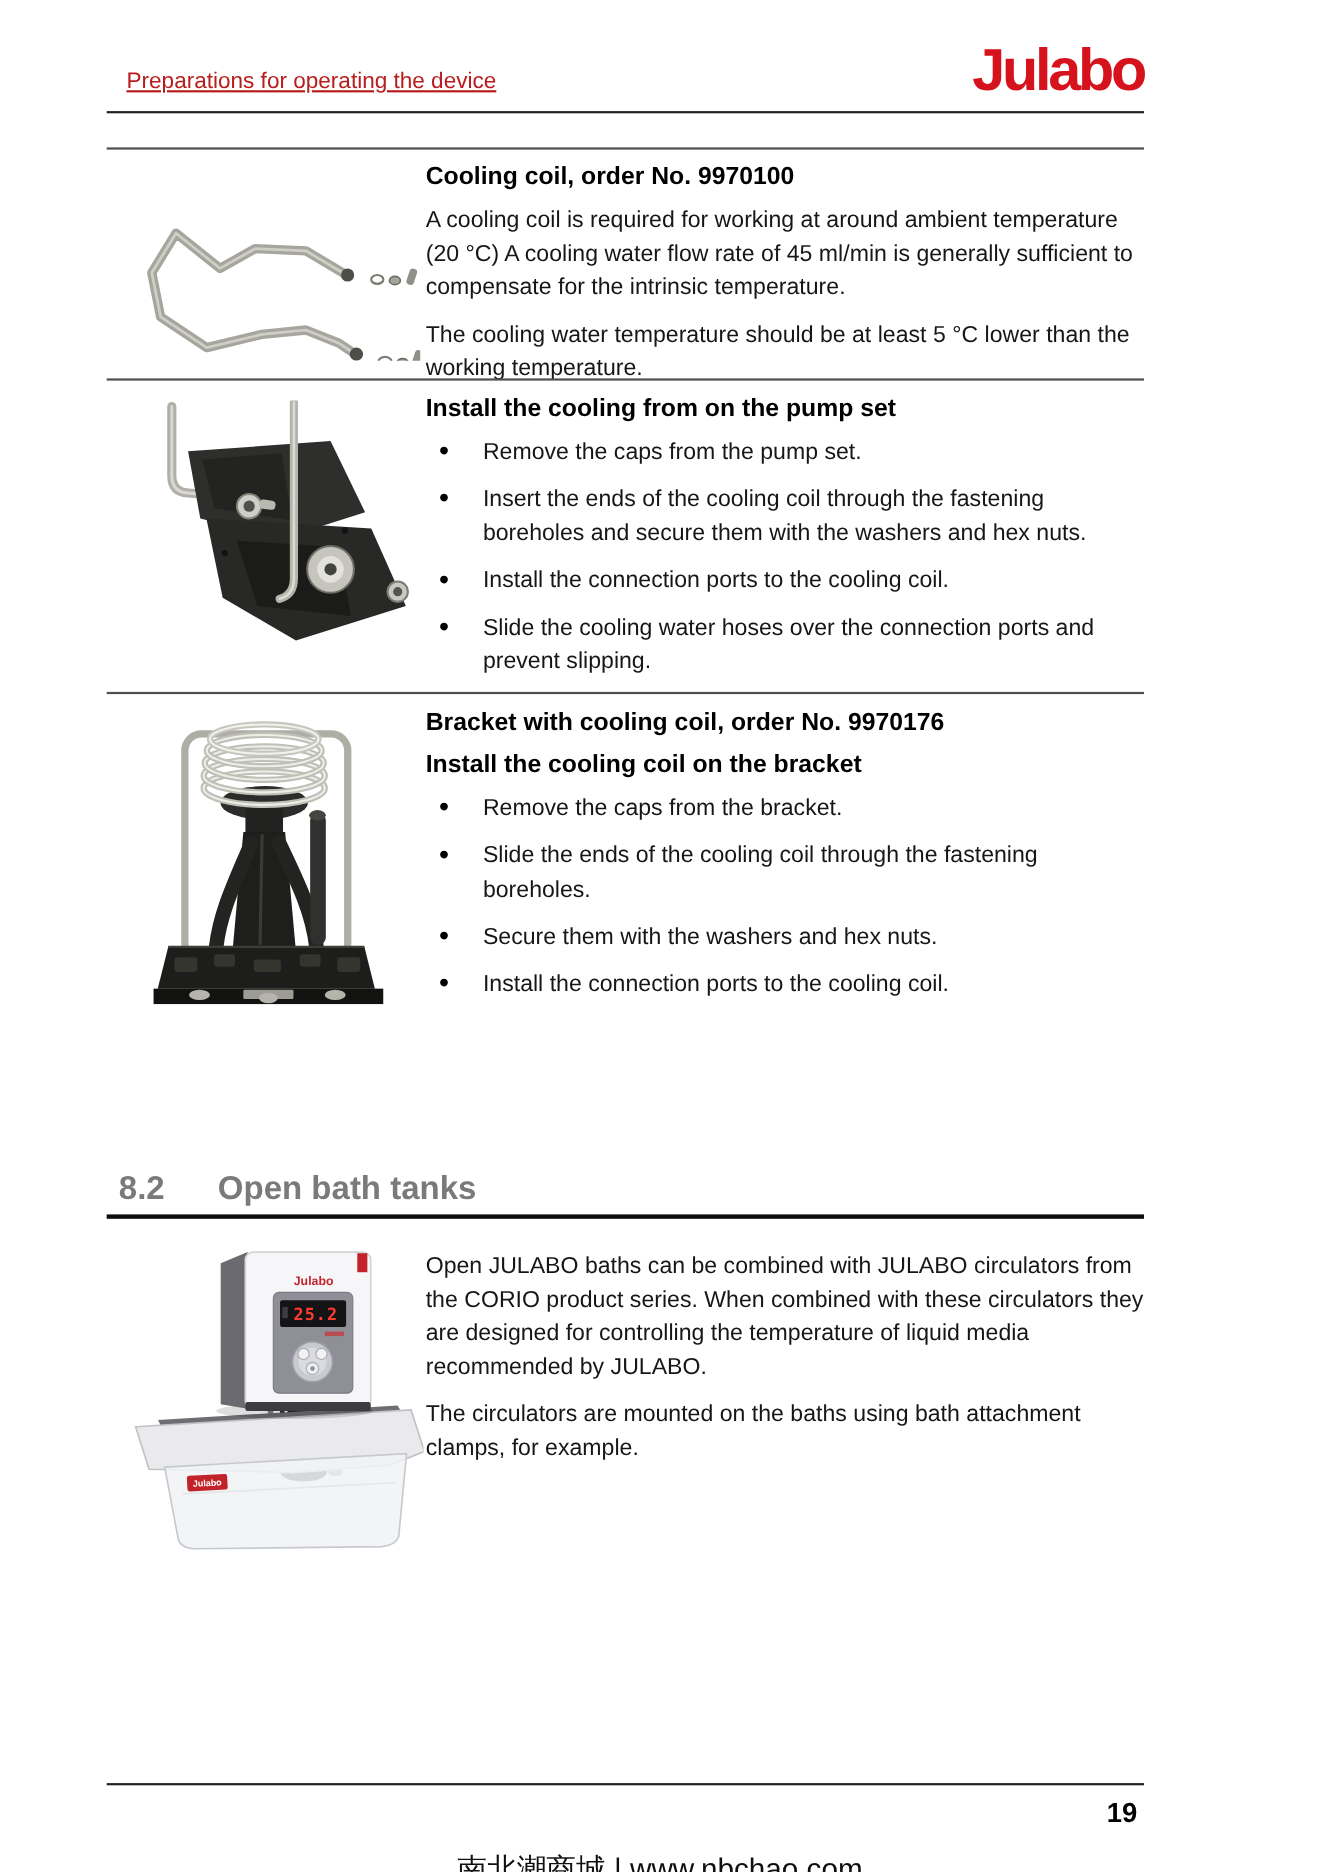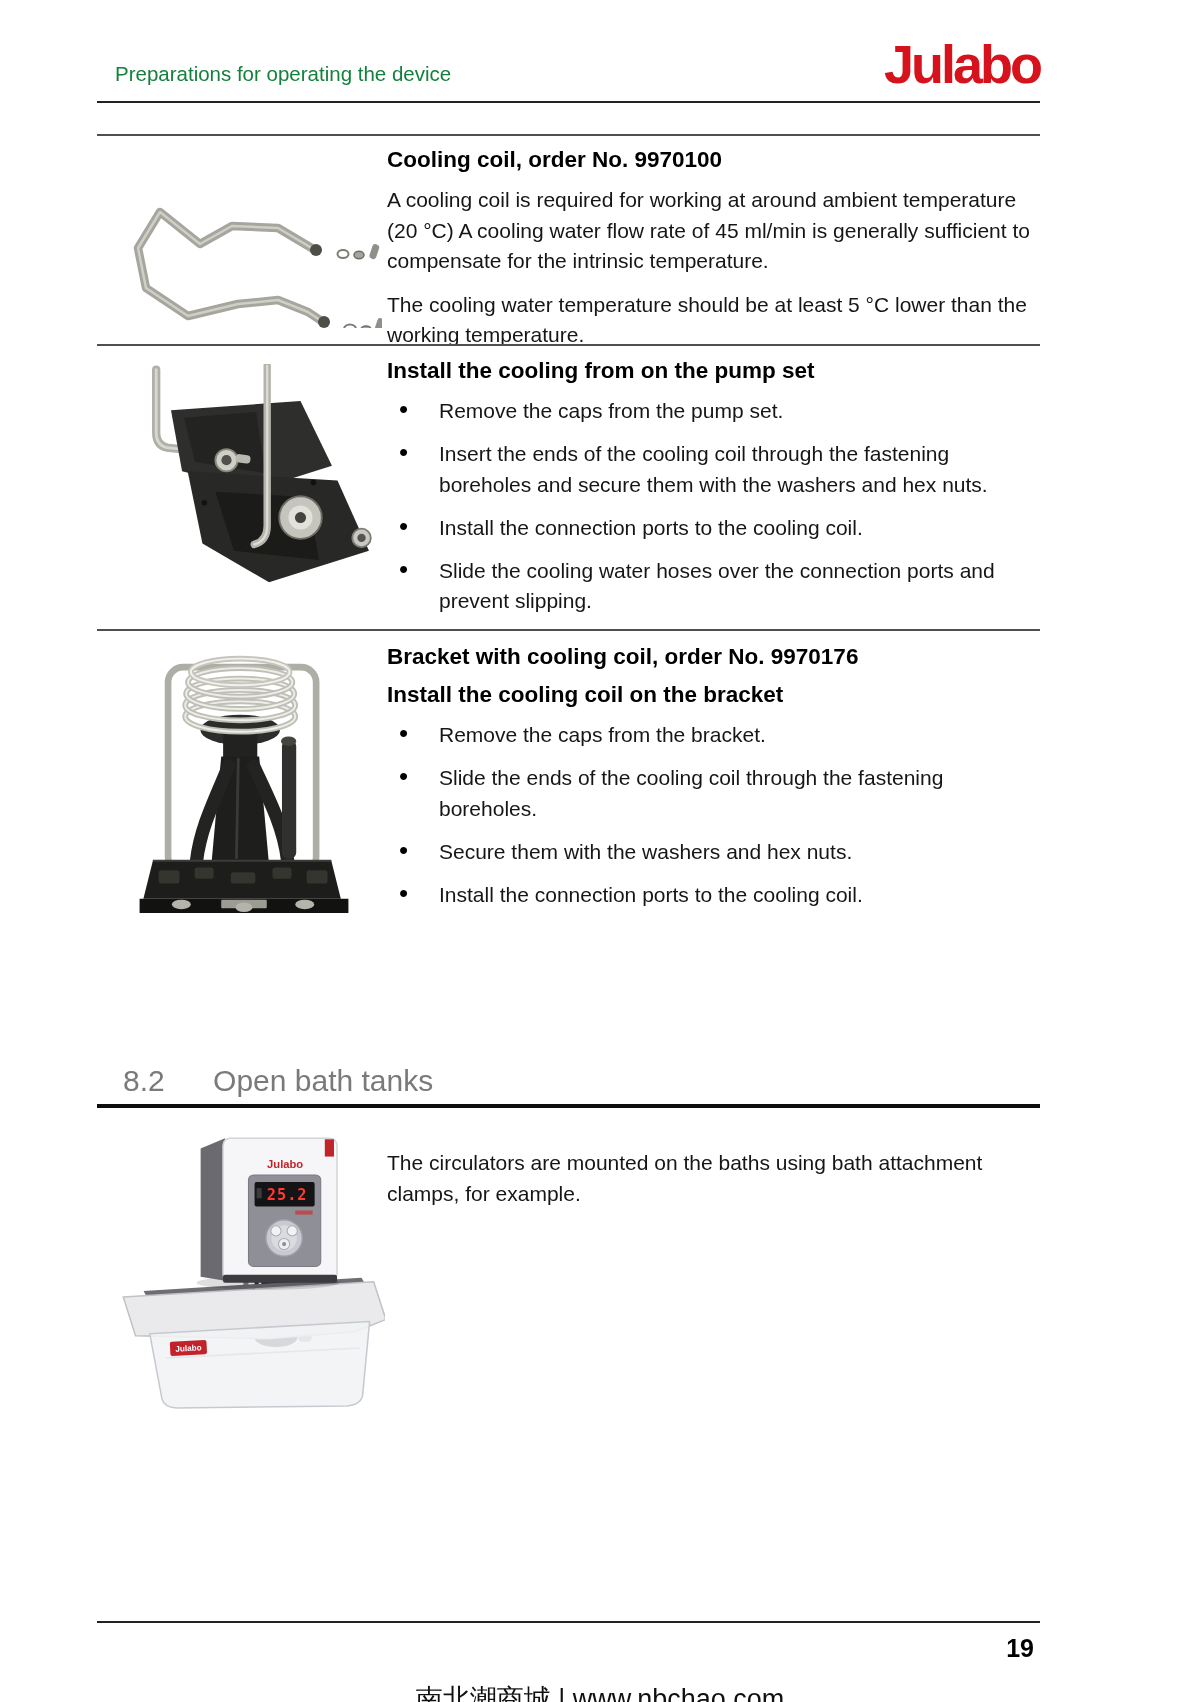--- a/index.html
+++ b/index.html
@@ -1,41 +1,41 @@
 <!DOCTYPE html>
 <html><head>
 <meta charset="utf-8">
 <style>
   html,body{margin:0;padding:0;background:#ffffff;}
   .page{position:relative;width:1200px;height:1702px;background:#fff;overflow:hidden;
         font-family:"Liberation Sans",sans-serif;color:#131313;}
   
-  .crumb{position:absolute;left:115px;top:62px;font-size:20.5px;color:#15803d;}
+  .crumb{position:absolute;left:115px;top:62px;font-size:20.5px;color:#b91c1c;text-decoration:underline;}
   .logo{position:absolute;right:160px;top:33px;font-size:54px;font-weight:800;
         letter-spacing:-3px;color:#d6131c;}
   .rule{position:absolute;left:97px;width:943px;background:#222;}
   .rule-header{top:101px;height:2px;}
   .rule-thin{height:1.6px;background:#4f4f4f;}
   .rule-82{top:1104px;height:4px;background:#0d0d0d;}
   .rule-footer{top:1621px;height:2px;}
   
   .sec{position:absolute;left:97px;width:943px;}
   .sec .fig{position:absolute;}
   .sec .txt{margin-left:290px;}
   h3{margin:5px 0 12px 0;font-size:22.5px;font-weight:700;color:#000;}
   h3.sub{margin-top:2px;}
-  p.body{margin:12px 0 13px 0;font-size:21px;line-height:30.5px;color:#161616;}
+  p.body{margin:0 0 13px 0;font-size:21px;line-height:30.5px;color:#161616;}
   ul.blist{list-style:none;margin:4px 0 0 0;padding:0;}
   ul.blist li{position:relative;margin:0 0 12.5px 0;padding-left:52px;
               font-size:21px;line-height:30.5px;color:#161616;}
   ul.blist li::before{content:"\2022";position:absolute;left:12px;top:-2px;
               font-size:26px;color:#000;}
   
-  .h82{position:absolute;left:97px;top:1064px;width:943px;font-size:30px;
-       font-weight:400;color:#7a7a7a;}
+  .h82{position:absolute;left:82px;top:1064px;width:943px;font-size:30px;
+       font-weight:700;color:#7a7a7a;}
   .h82 .num{margin-left:26px;}
   .h82 .ttl{margin-left:40px;}
   
   .foot-site{position:absolute;left:0;top:1633px;width:1200px;text-align:center;
              font-size:27px;color:#101010;margin-top:48px;}
   .foot-num{position:absolute;left:97px;top:1634px;width:937px;text-align:right;
             font-size:25px;font-weight:700;color:#000;}
   svg{display:block;}
 </style>
 </head>
@@ -200,20 +200,21 @@
         <circle cx="166" cy="112" r="12.5" fill="#dadbe0"></circle>
         <circle cx="158" cy="105" r="5" fill="#f2f2f5" stroke="#a8a9b0"></circle>
         <circle cx="174" cy="105" r="5" fill="#f2f2f5" stroke="#a8a9b0"></circle>
         <circle cx="166" cy="118" r="5.5" fill="#eceff1" stroke="#a8a9b0"></circle>
         <circle cx="166" cy="118" r="2" fill="#8b8c94"></circle>
         <rect x="106" y="148" width="112" height="8" rx="2" fill="#3b3b40"></rect>
       </svg>
     </div>
     <div class="txt" style="padding-top:26px">
       <div>
+          <p class="body">Open JULABO baths can be combined with JULABO circulators from the CORIO product series. When combined with these circulators they are designed for controlling the temperature of liquid media recommended by JULABO.</p>
           <p class="body">The circulators are mounted on the baths using bath attachment clamps, for example.</p>
         </div>
     </div>
   </section>
 
   <div class="rule rule-footer"></div>
   <div class="foot-site">南北潮商城 | www.nbchao.com</div>
   <div class="foot-num">19</div>
 
 </div>

